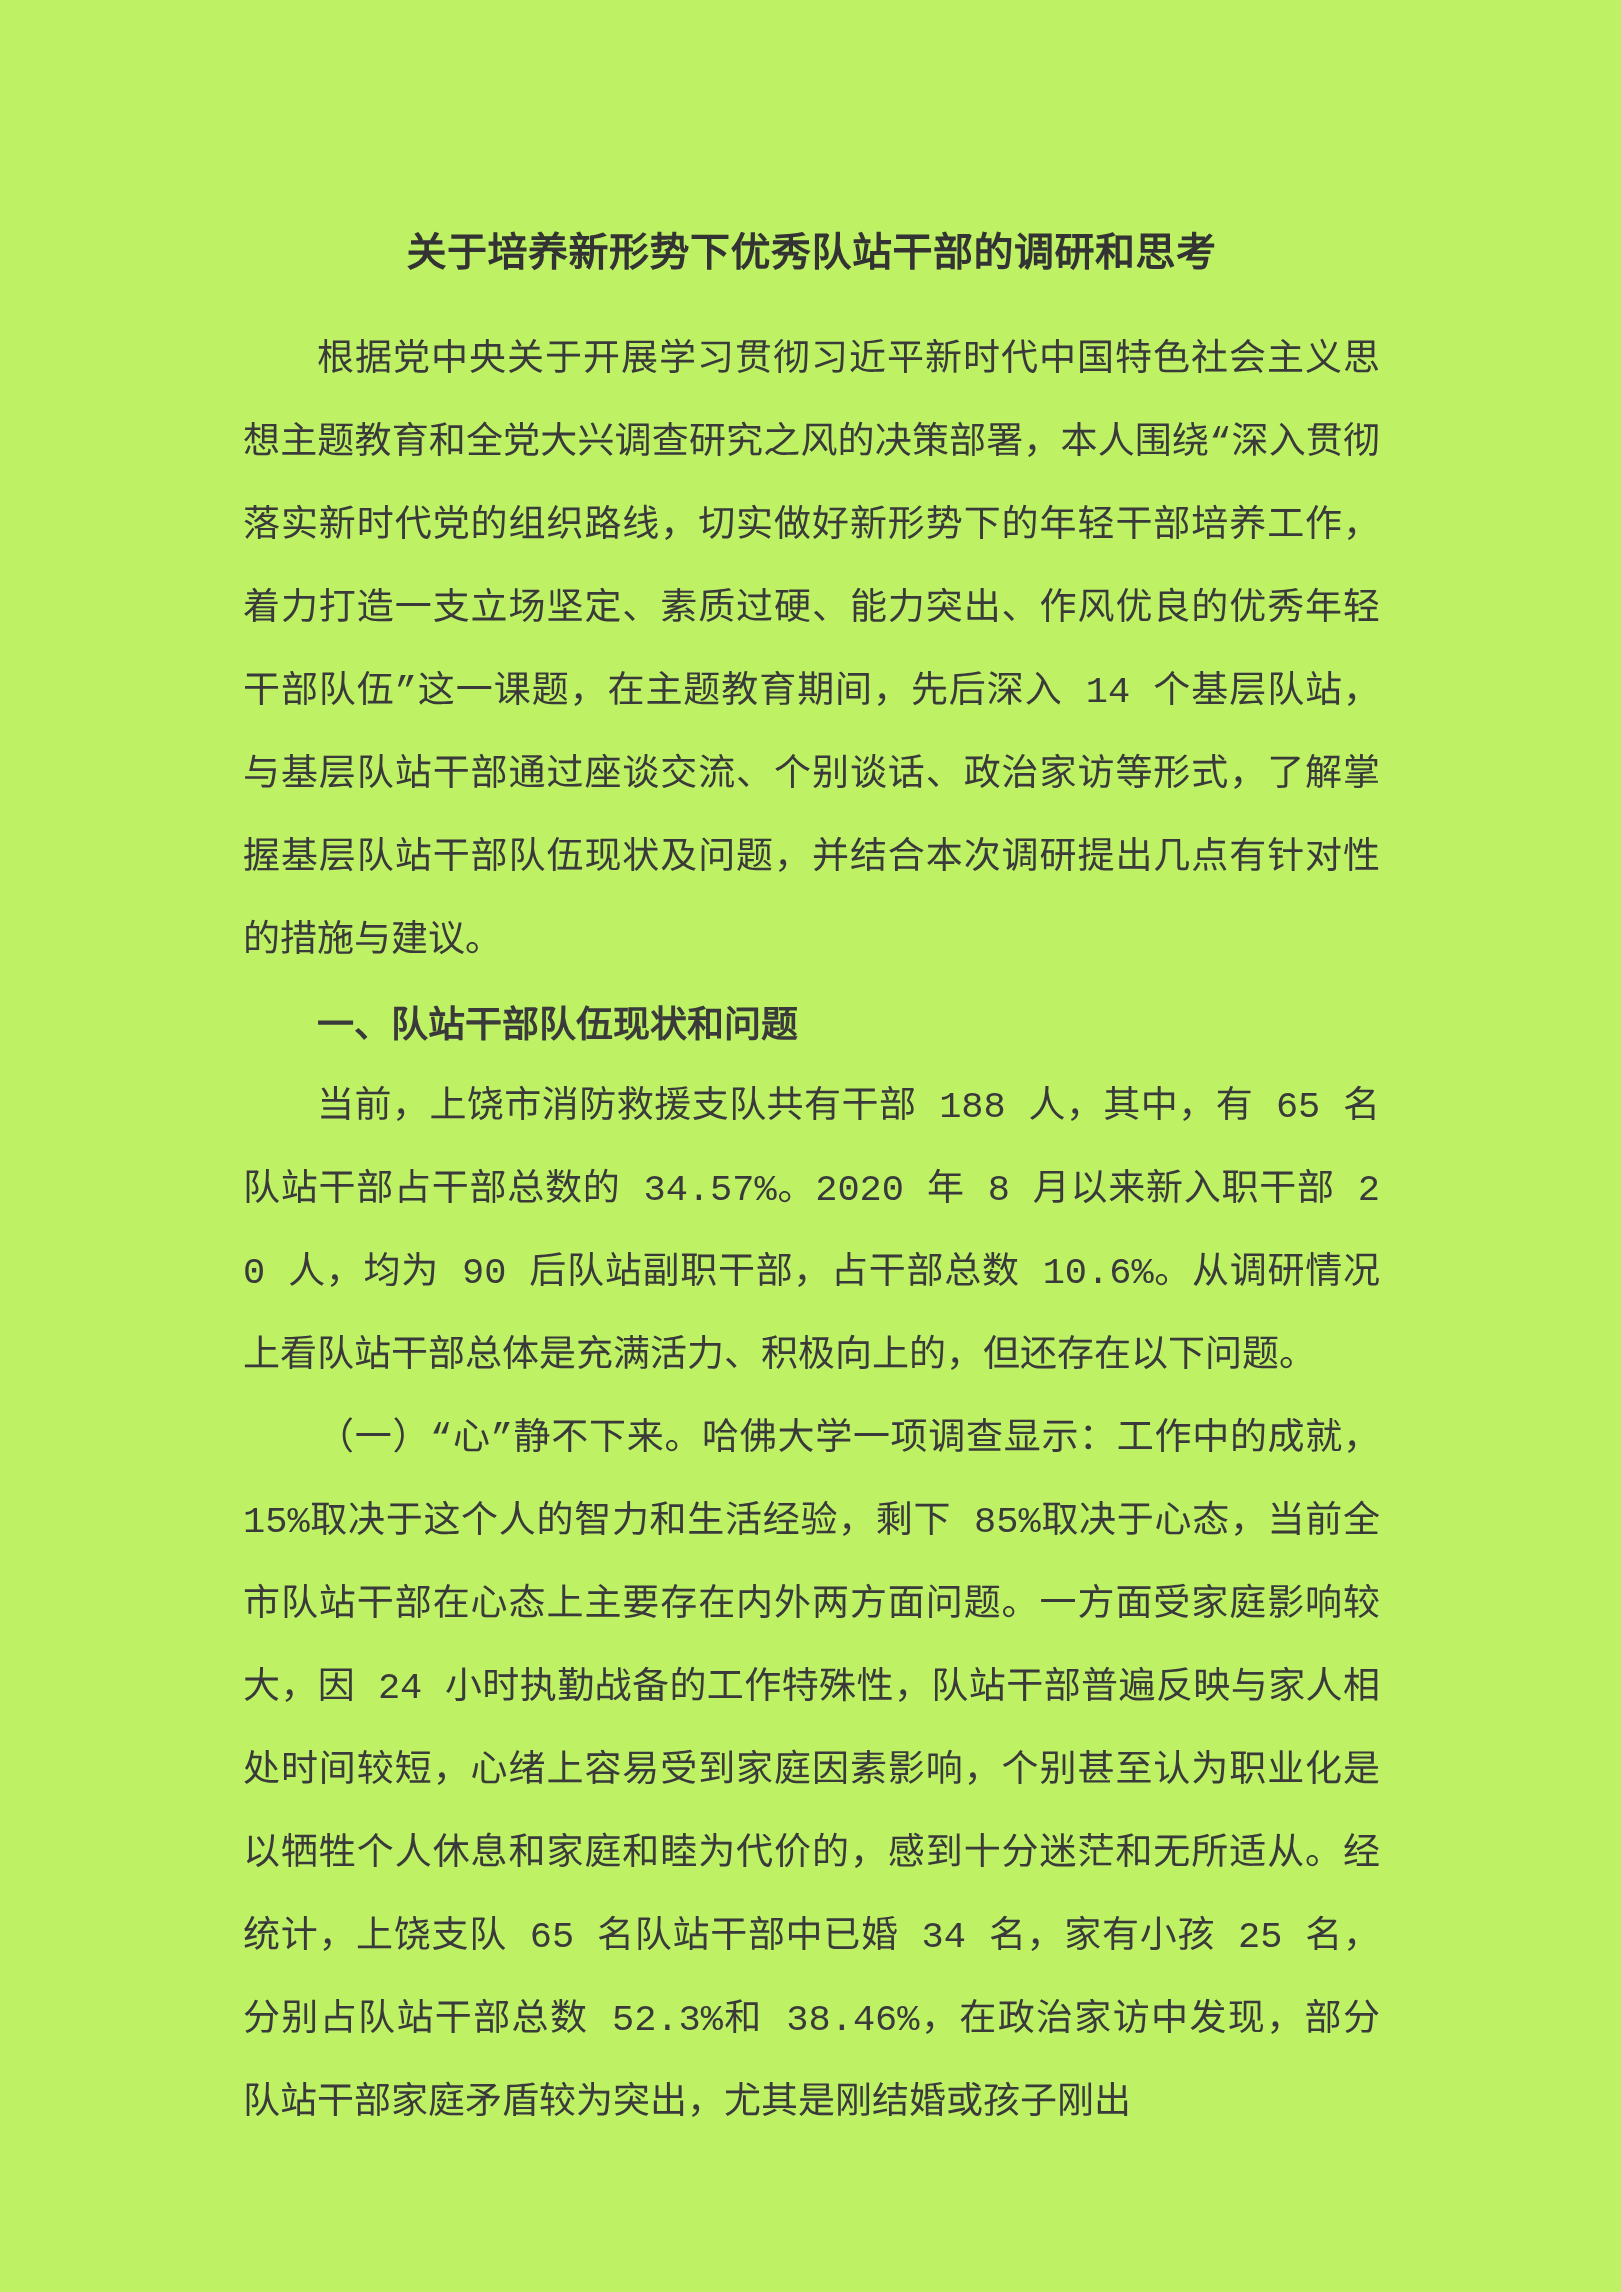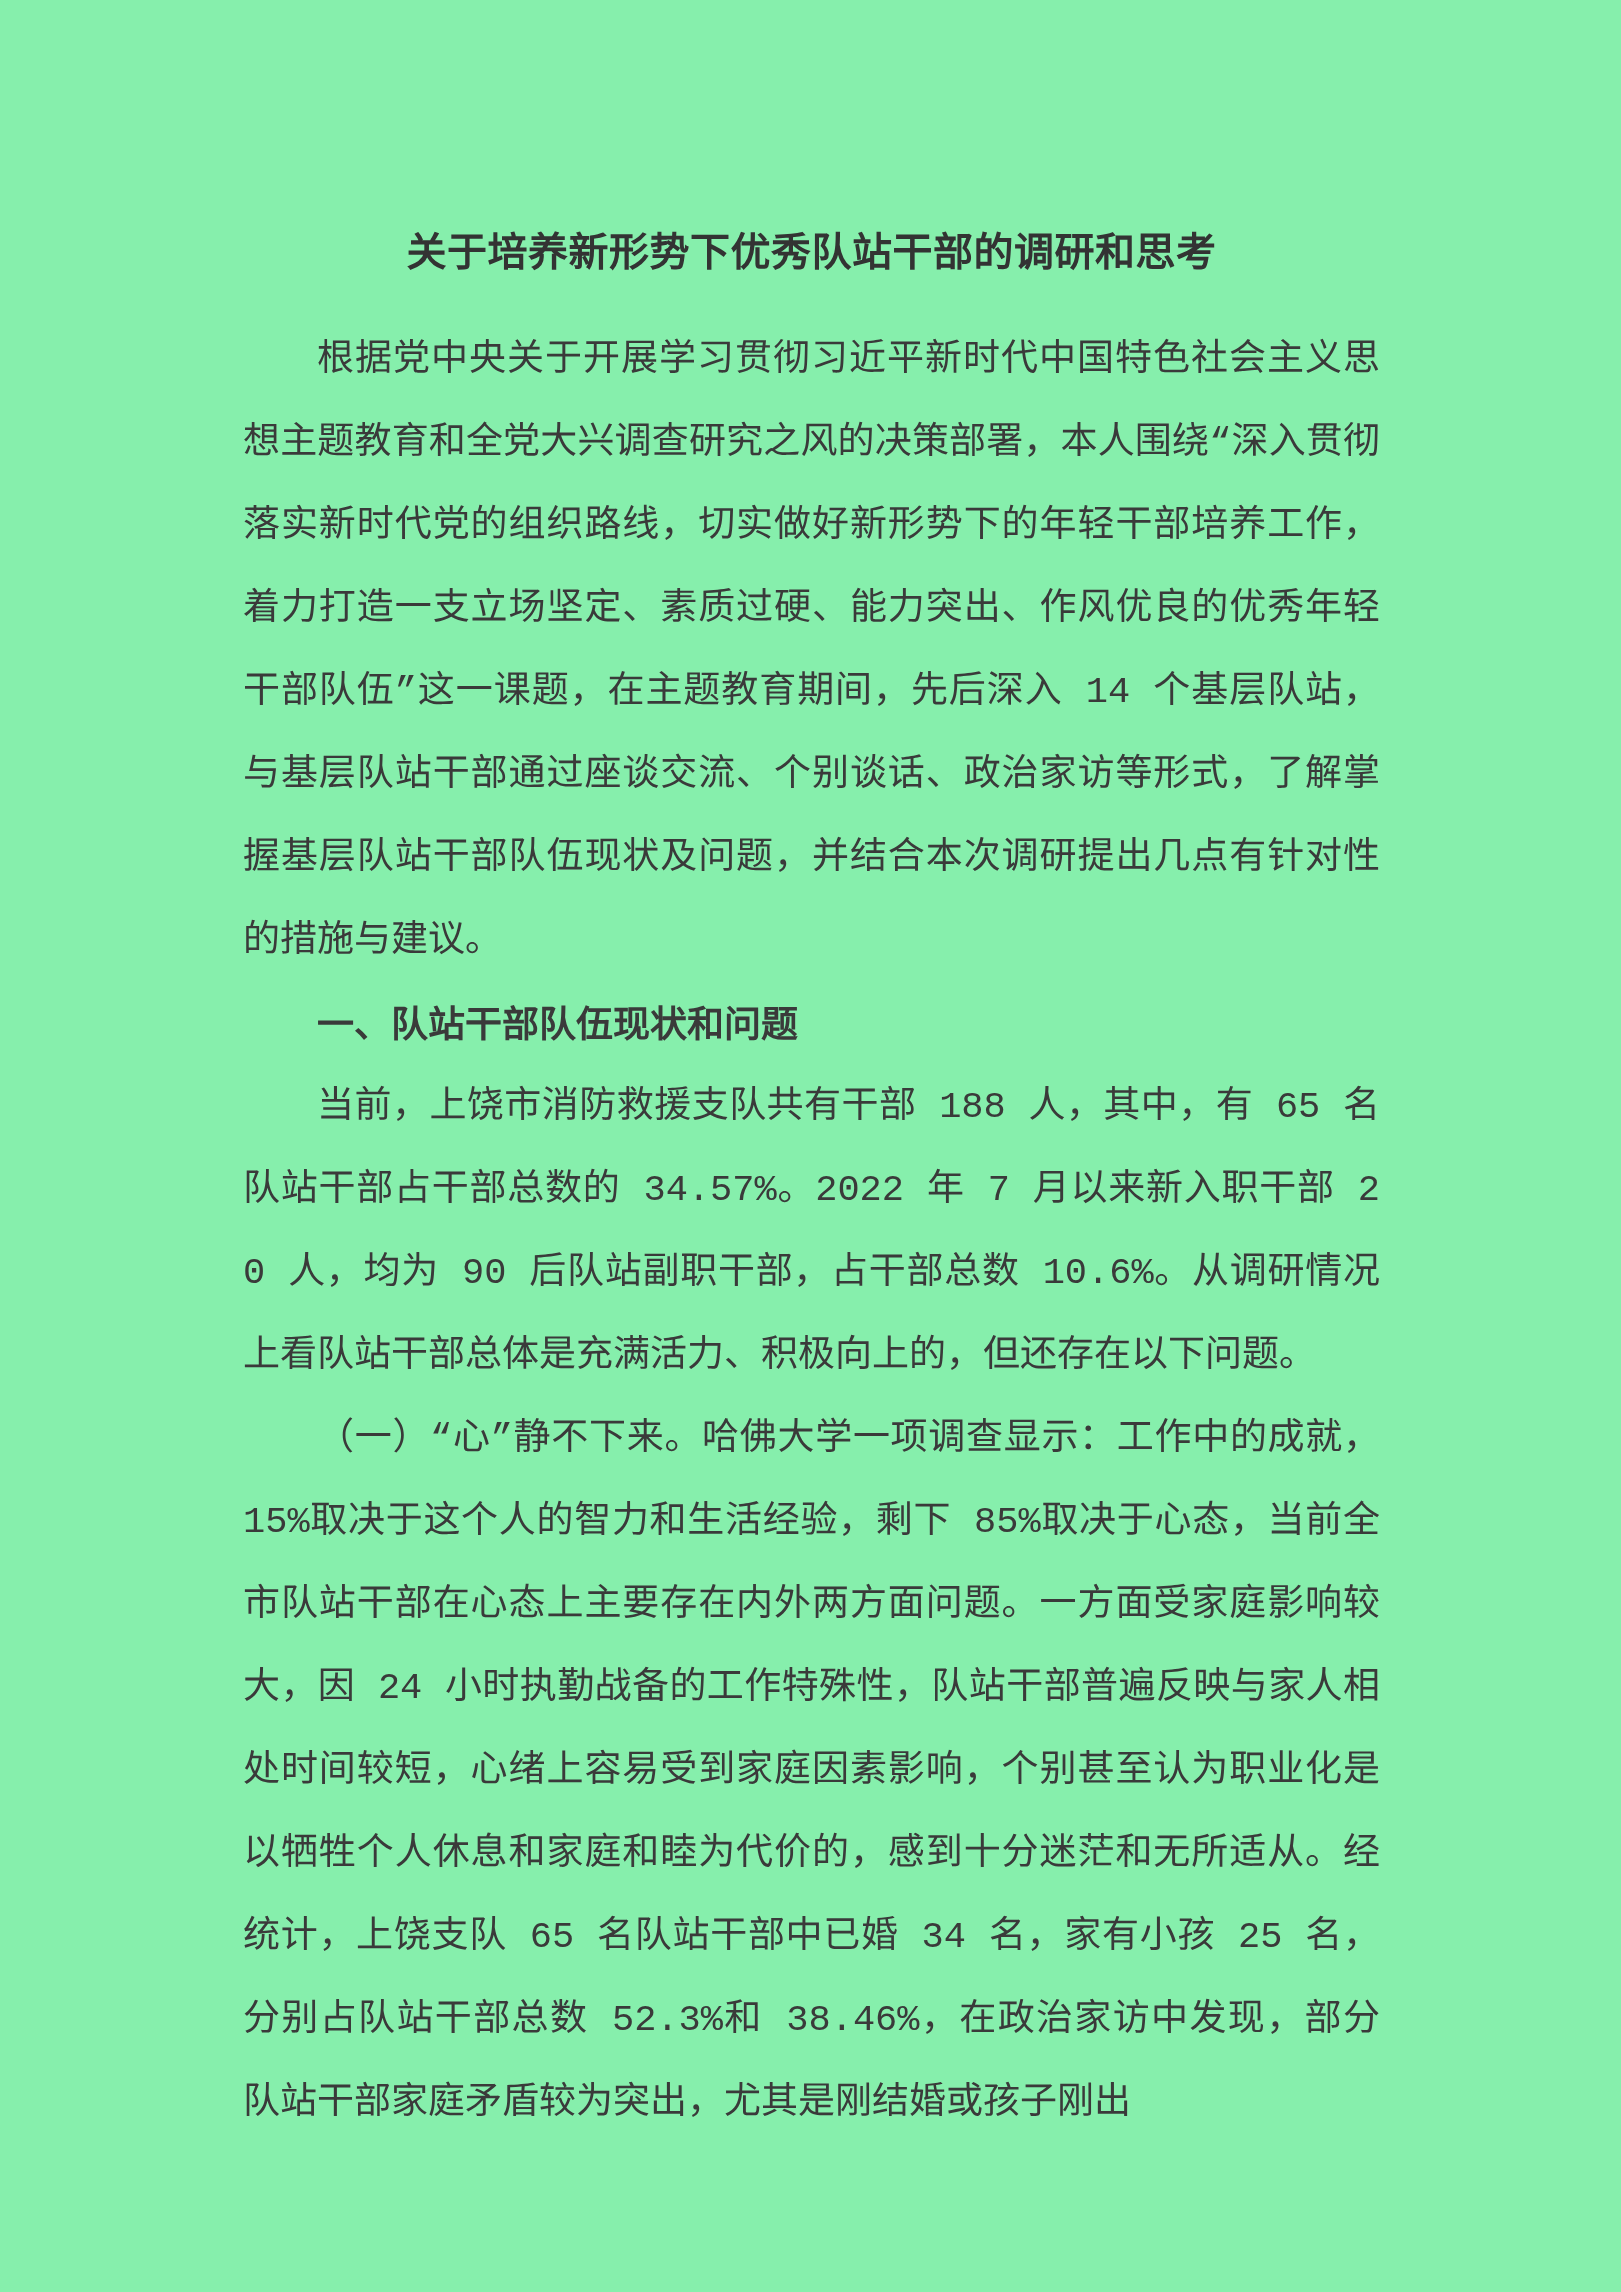--- a/index.html
+++ b/index.html
@@ -6,21 +6,21 @@
   html, body {
     margin: 0;
     padding: 0;
     background: #ffffff;
   }
 
   .page {
     position: relative;
     width: 1621px;
     height: 2293px;
-    background: #86efac;
+    background: #bef264;
     margin: 0 auto;
     overflow: hidden;
     box-sizing: border-box;
   }
 
   .content {
     position: absolute;
     left: 243px;
     top: 0;
     width: 1137px;
@@ -76,19 +76,19 @@
 
 <div class="page">
   <div class="content">
 
     <h1 class="doc-title">关于培养新形势下优秀队站干部的调研和思考</h1>
 
     <p class="para first-body">根据党中央关于开展学习贯彻习近平新时代中国特色社会主义思想主题教育和全党大兴调查研究之风的决策部署，本人围绕“深入贯彻落实新时代党的组织路线，切实做好新形势下的年轻干部培养工作，着力打造一支立场坚定、素质过硬、能力突出、作风优良的优秀年轻干部队伍”这一课题，在主题教育期间，先后深入 14 个基层队站，与基层队站干部通过座谈交流、个别谈话、政治家访等形式，了解掌握基层队站干部队伍现状及问题，并结合本次调研提出几点有针对性的措施与建议。</p>
 
     <h2 class="section-heading">一、队站干部队伍现状和问题</h2>
 
-    <p class="para">当前，上饶市消防救援支队共有干部 188 人，其中，有 65 名队站干部占干部总数的 34.57%。2022 年 7 月以来新入职干部 20 人，均为 90 后队站副职干部，占干部总数 10.6%。从调研情况上看队站干部总体是充满活力、积极向上的，但还存在以下问题。</p>
+    <p class="para">当前，上饶市消防救援支队共有干部 188 人，其中，有 65 名队站干部占干部总数的 34.57%。2020 年 8 月以来新入职干部 20 人，均为 90 后队站副职干部，占干部总数 10.6%。从调研情况上看队站干部总体是充满活力、积极向上的，但还存在以下问题。</p>
 
     <p class="para">（一）“心”静不下来。哈佛大学一项调查显示：工作中的成就，15%取决于这个人的智力和生活经验，剩下 85%取决于心态，当前全市队站干部在心态上主要存在内外两方面问题。一方面受家庭影响较大，因 24 小时执勤战备的工作特殊性，队站干部普遍反映与家人相处时间较短，心绪上容易受到家庭因素影响，个别甚至认为职业化是以牺牲个人休息和家庭和睦为代价的，感到十分迷茫和无所适从。经统计，上饶支队 65 名队站干部中已婚 34 名，家有小孩 25 名，分别占队站干部总数 52.3%和 38.46%，在政治家访中发现，部分队站干部家庭矛盾较为突出，尤其是刚结婚或孩子刚出</p>
 
   </div>
 </div>
 
 
 </body></html>

